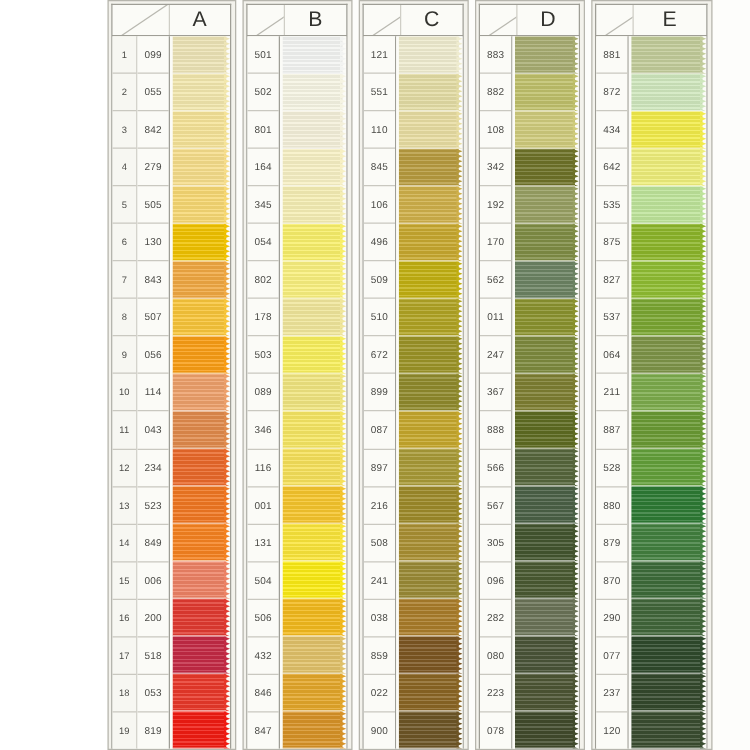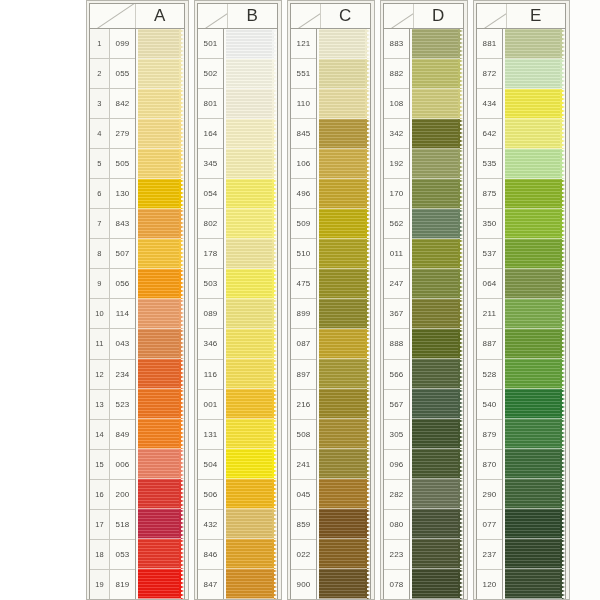--- a/index.html
+++ b/index.html
@@ -636,28 +636,28 @@
         <div class="col-body">
           <div class="code-col">
             <div class="code-cell">121</div>
             <div class="code-cell">551</div>
             <div class="code-cell">110</div>
             <div class="code-cell">845</div>
             <div class="code-cell">106</div>
             <div class="code-cell">496</div>
             <div class="code-cell">509</div>
             <div class="code-cell">510</div>
-            <div class="code-cell">475</div>
+            <div class="code-cell">672</div>
             <div class="code-cell">899</div>
             <div class="code-cell">087</div>
             <div class="code-cell">897</div>
             <div class="code-cell">216</div>
             <div class="code-cell">508</div>
             <div class="code-cell">241</div>
-            <div class="code-cell">045</div>
+            <div class="code-cell">038</div>
             <div class="code-cell">859</div>
             <div class="code-cell">022</div>
             <div class="code-cell">900</div>
           </div>
           <div class="swatch-col">
             <div class="swatch-cell">
               <div class="swatch-ink" style="background: rgb(239, 236, 207);"></div>
               <div class="swatch-edge">
                 <svg width="5" height="30" viewBox="0 0 5 30" preserveAspectRatio="none" style="display:block;width:100%;height:100%">
             <path d="M0,0 L5,2 L0,4 L5,6 L0,8 L5,10 L0,12 L5,14 L0,16 L5,18 L0,20 L5,22 L0,24 L5,26 L0,28 L5,30 L0,32 L0,0 Z" fill="#efeccf"></path>
@@ -1042,27 +1042,27 @@
           <div class="hdr-letter">E</div>
         </div>
         <div class="col-body">
           <div class="code-col">
             <div class="code-cell">881</div>
             <div class="code-cell">872</div>
             <div class="code-cell">434</div>
             <div class="code-cell">642</div>
             <div class="code-cell">535</div>
             <div class="code-cell">875</div>
-            <div class="code-cell">350</div>
+            <div class="code-cell">827</div>
             <div class="code-cell">537</div>
             <div class="code-cell">064</div>
             <div class="code-cell">211</div>
             <div class="code-cell">887</div>
             <div class="code-cell">528</div>
-            <div class="code-cell">540</div>
+            <div class="code-cell">880</div>
             <div class="code-cell">879</div>
             <div class="code-cell">870</div>
             <div class="code-cell">290</div>
             <div class="code-cell">077</div>
             <div class="code-cell">237</div>
             <div class="code-cell">120</div>
           </div>
           <div class="swatch-col">
             <div class="swatch-cell">
               <div class="swatch-ink" style="background: rgb(194, 204, 154);"></div>

